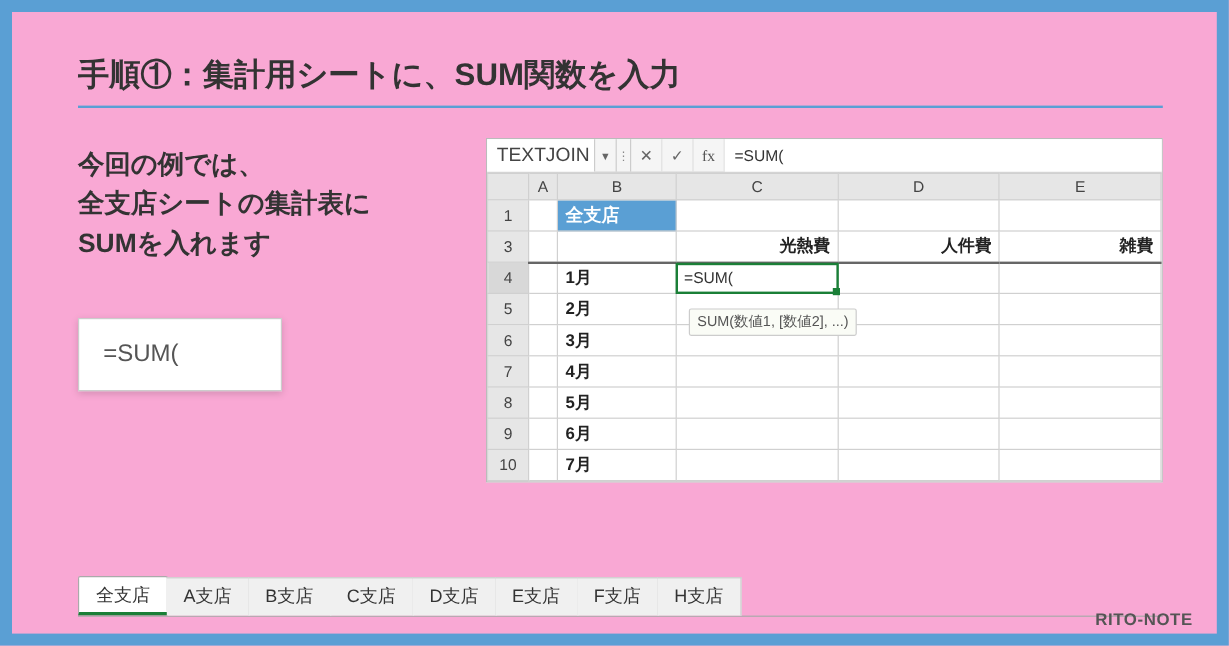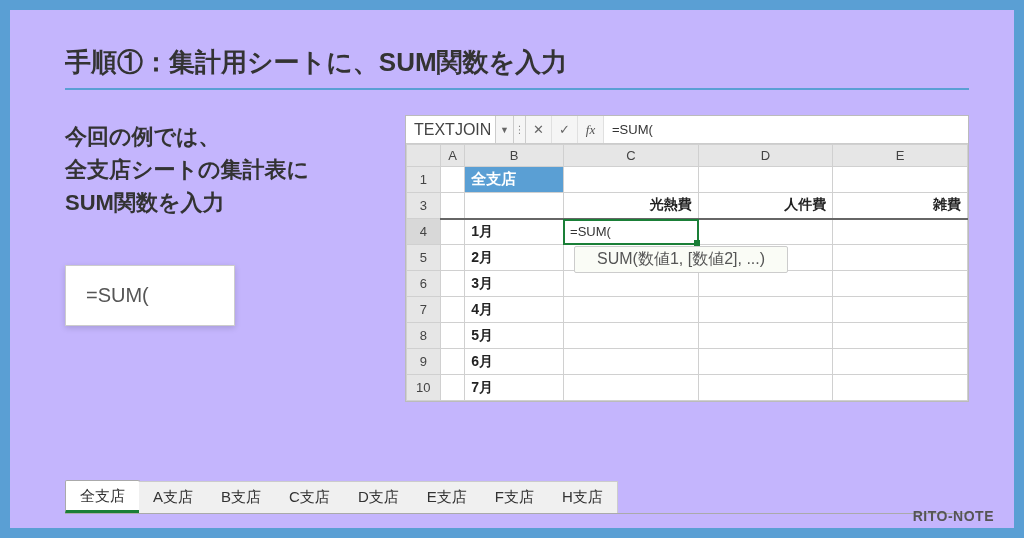--- a/index.html
+++ b/index.html
@@ -7,21 +7,21 @@
     font-family: "Hiragino Kaku Gothic Pro", "Meiryo", sans-serif;
     width: 1024px;
     height: 538px;
     background: #fff;
     position: relative;
   }
   .outer-border {
     position: absolute;
     inset: 0;
     border: 10px solid #5a9fd4;
-    background: #c4b5fd;
+    background: #f9a8d4;
   }
   .content {
     padding: 35px 45px 0 55px;
     position: relative;
     height: 100%;
   }
   .heading {
     font-size: 26px;
     font-weight: bold;
     color: #333;
@@ -109,21 +109,20 @@
     text-align: center;
     color: #666;
     border-right: 1px solid #e0e0e0;
     height: 100%;
     display: flex;
     align-items: center;
     justify-content: center;
     font-size: 13px;
   }
   .fx-label {
-    font-style: italic;
     font-family: Georgia, serif;
     font-size: 13px;
     color: #555;
   }
   .fx-input {
     flex: 1;
     padding: 0 8px;
     color: #333;
     font-size: 13px;
     background: #fff;
@@ -207,25 +206,25 @@
   .active-handle {
     position:absolute;
     right:-3px; bottom:-3px;
     width:6px; height:6px;
     background:#1a7f37;
   }
   .tooltip {
     position: absolute;
     top: 100%;
     left: 10px;
-    margin-top: 2px;
+    margin-top: 13px;
     background: #fafcf6;
     border: 1px solid #ccc;
-    padding: 2px 22px;
-    font-size: 16px;
+    padding: 2px 6px;
+    font-size: 12px;
     color: #555;
     white-space: nowrap;
     z-index: 5;
     border-radius: 2px;
   }
   .row-4-active .rowhead { background: #d8d8d8; }
   .sheet-tabs {
     position: absolute;
     bottom: 14px;
     left: 55px;
@@ -277,21 +276,21 @@
 
 <div class="outer-border">
   <div class="content">
     <h1 class="heading">手順①：集計用シートに、SUM関数を入力</h1>
 
     <div class="main-area">
       <div class="left-col">
         <div class="desc">
           <span>今回の例では、</span><br>
           <span>全支店シートの集計表に</span><br>
-          <span>SUM関数を入力</span>
+          <span>SUMを入れます</span>
         </div>
         <div class="formula-box">
           <span>=SUM(</span>
         </div>
       </div>
 
       <div class="excel">
         <div class="fx-bar">
           <div class="name-box">TEXTJOIN</div>
           <div class="name-arrow">▼</div>

